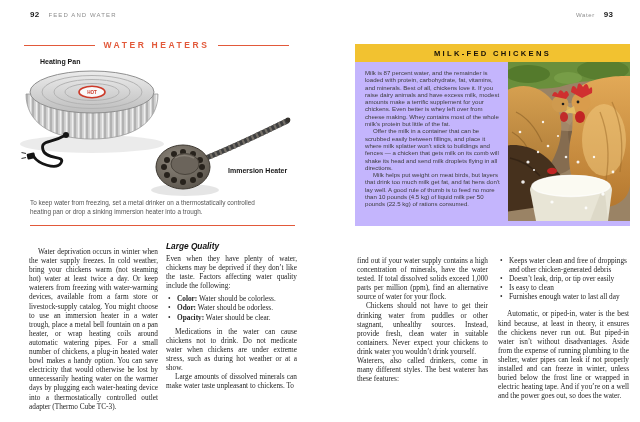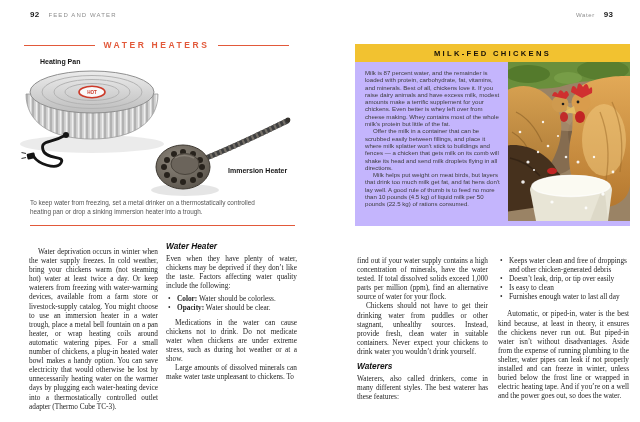--- a/index.html
+++ b/index.html
@@ -132,24 +132,25 @@
   <div class="fig-label" style="left:228px;top:167px;">Immersion Heater</div>
 
   <div class="caption">To keep water from freezing, set a metal drinker on a thermostatically controlled heating pan or drop a sinking immersion heater into a trough.</div>
   <div class="orule"></div>
 
   <div class="col" style="left:29px;top:247px;width:129px;">
     <p class="ind">Water deprivation occurs in winter when the water supply freezes. In cold weather, bring your chickens warm (not steaming hot) water at least twice a day. Or keep waterers from freezing with water-warming devices, available from a farm store or livestock-supply catalog. You might choose to use an immersion heater in a water trough, place a metal bell fountain on a pan heater, or wrap heating coils around automatic watering pipes. For a small number of chickens, a plug-in heated water bowl makes a handy option. You can save electricity that would otherwise be lost by unnecessarily heating water on the warmer days by plugging each water-heating device into a thermostatically controlled outlet adapter (Thermo Cube TC-3).</p>
   </div>
 
   <div class="col" style="left:166px;top:241px;width:131px;">
-    <h3 class="subhead">Water Heater</h3>
+    <h3 class="subhead">Large Quality</h3>
     <p>Even when they have plenty of water, chickens may be deprived if they don’t like the taste. Factors affecting water quality include the following:</p>
     <ul class="dots">
       <li><strong>Color:</strong><span> Water should be colorless.</span></li>
+      <li><strong>Odor:</strong><span> Water should be odorless.</span></li>
       <li><strong>Opacity:</strong><span> Water should be clear.</span></li>
     </ul>
     <p class="ind">Medications in the water can cause chickens not to drink. Do not medicate water when chickens are under extreme stress, such as during hot weather or at a show.</p>
     <p class="ind">Large amounts of dissolved minerals can make water taste unpleasant to chickens. To</p>
   </div>
 
   <div class="rh rh-right">
     <span class="head" style="letter-spacing:.6px;">Water</span>
     <span class="folio">93</span>
   </div>
@@ -233,21 +234,20 @@
             <circle cx="78" cy="146" r="1.4"></circle>
             <circle cx="26" cy="108" r="1.1"></circle>
         </g>
       </svg>
     </div>
   </div>
 
   <div class="col" style="left:357px;top:256px;width:131px;">
     <p>find out if your water supply contains a high concentration of minerals, have the water tested. If total dissolved solids exceed 1,000 parts per million (ppm), find an alternative source of water for your flock.</p>
     <p class="ind">Chickens should not have to get their drinking water from puddles or other stagnant, unhealthy sources. Instead, provide fresh, clean water in suitable containers. Never expect your chickens to drink water you wouldn’t drink yourself.</p>
-    <h3 class="subhead mid">Waterers</h3>
     <p>Waterers, also called drinkers, come in many different styles. The best waterer has these features:</p>
   </div>
 
   <div class="col" style="left:498px;top:256px;width:131px;">
     <ul class="dots" style="margin-top:0;">
       <li>Keeps water clean and free of droppings and other chicken-generated debris</li>
       <li>Doesn’t leak, drip, or tip over easily</li>
       <li>Is easy to clean</li>
       <li>Furnishes enough water to last all day</li>
     </ul>

